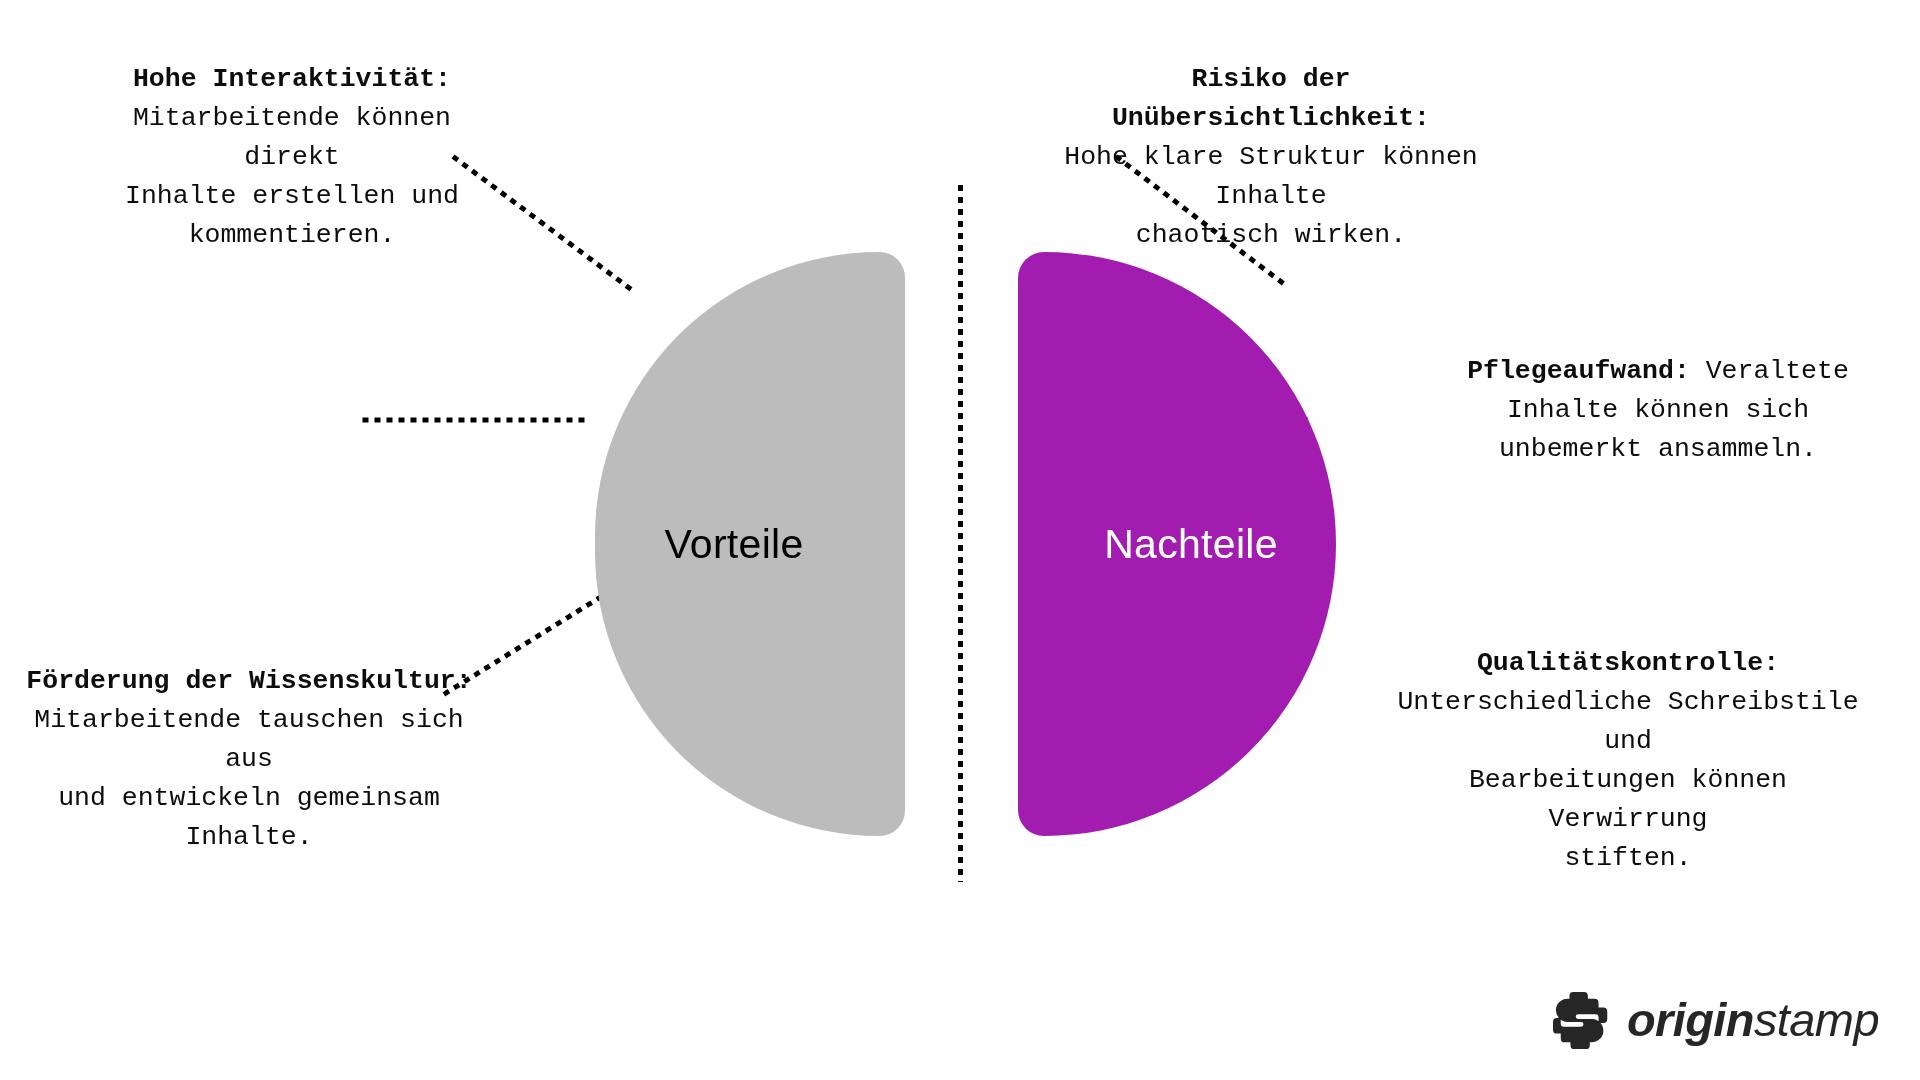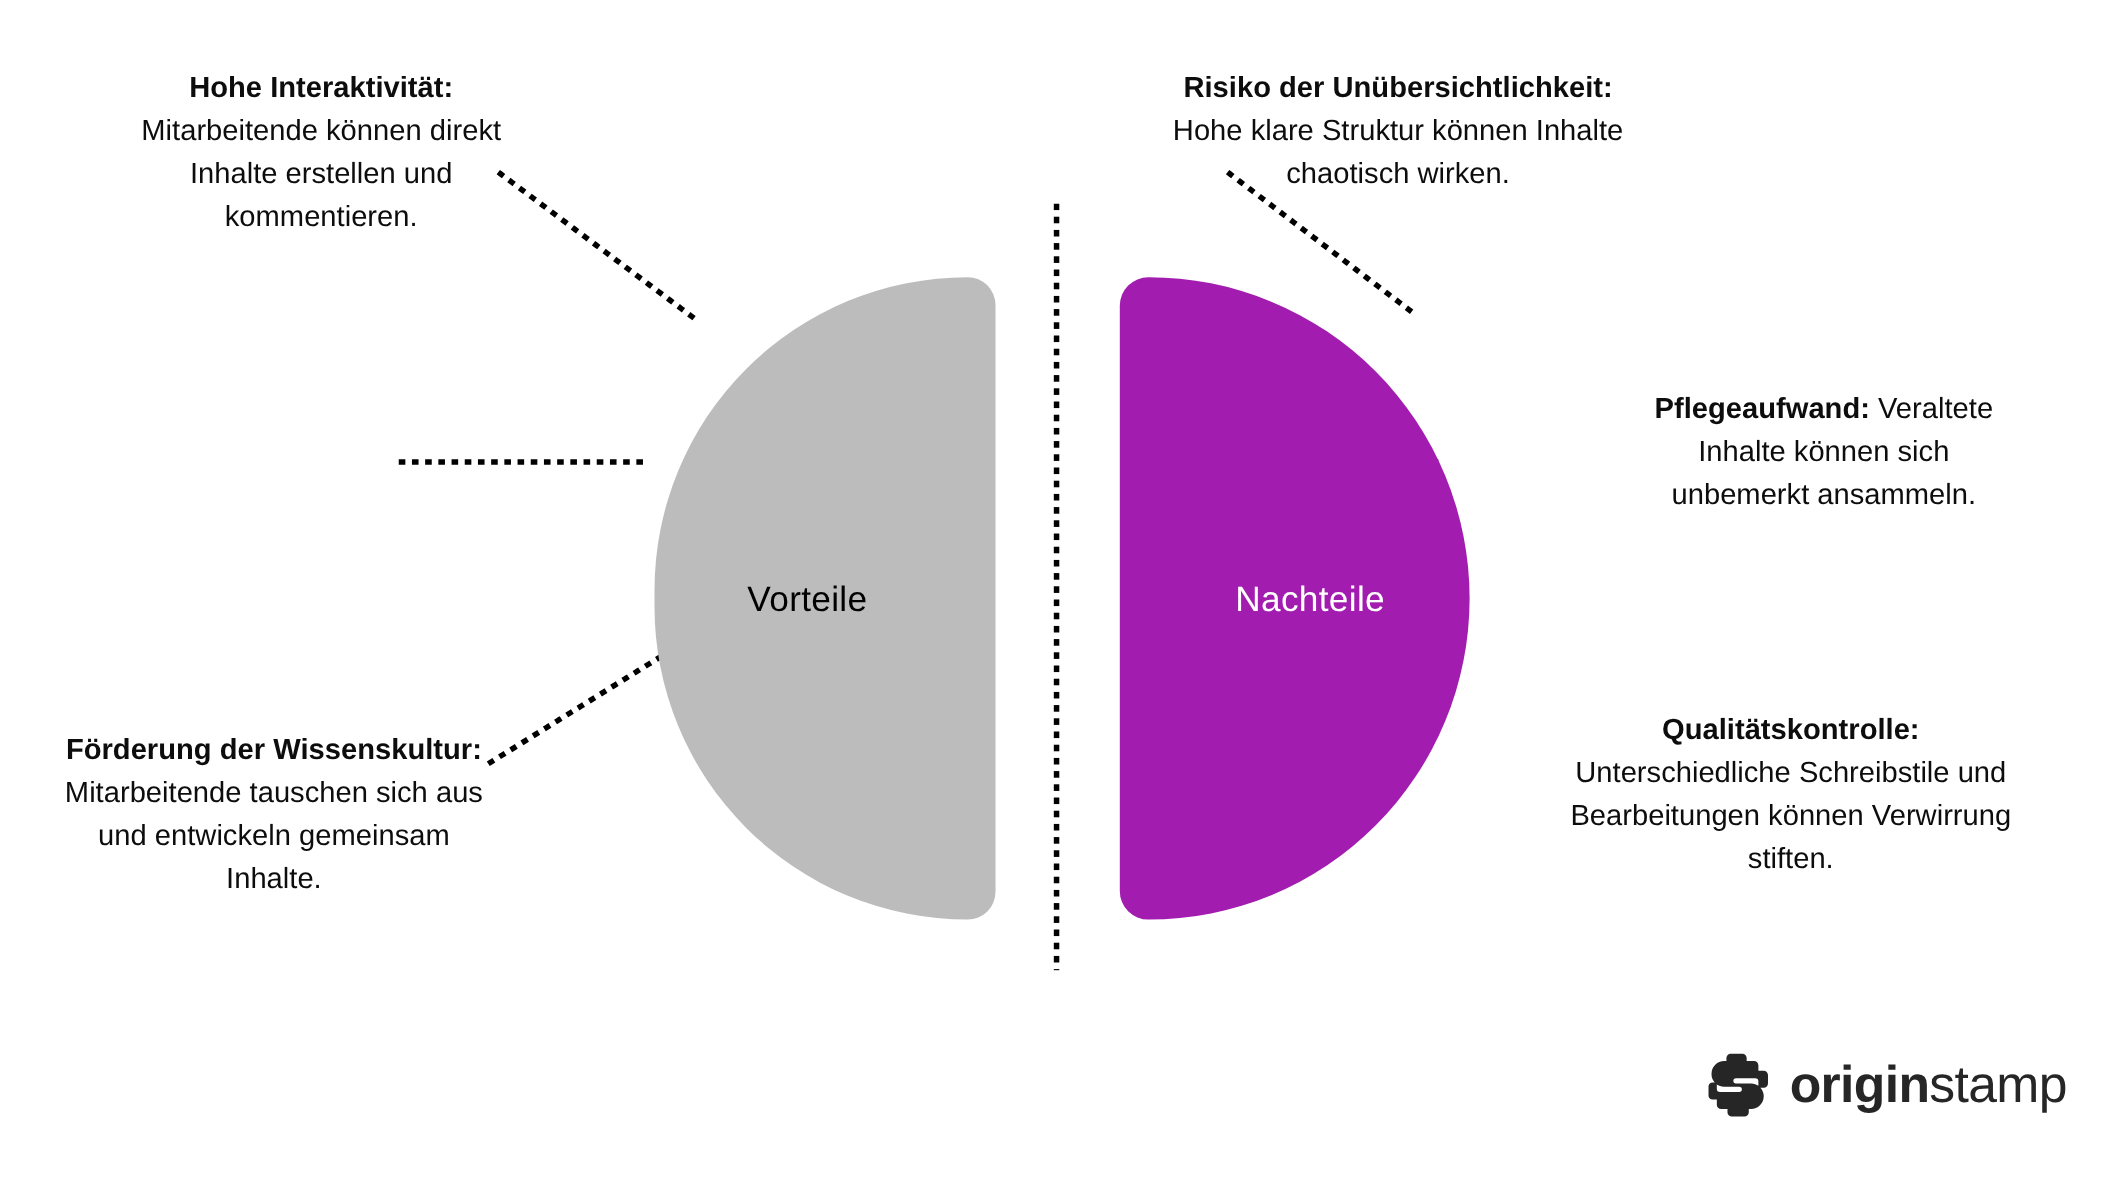--- a/index.html
+++ b/index.html
@@ -40,21 +40,21 @@
   }
   #cons-shape {
     left: 1018px;
     top: 252px;
     width: 318px;
     height: 584px;
     background: #a21caf;
     border-radius: 26px 292px 292px 26px;
   }
   .shape-label {
-    font-size: 32px;
+    font-size: 41px;
     font-weight: 400;
     letter-spacing: 0.3px;
     white-space: nowrap;
   }
   #pros-label { color: #000000; transform: translateX(-16px); }
   #cons-label { color: #ffffff; transform: translateX(14px); }
 
   
   #divider {
     position: absolute;
@@ -68,40 +68,41 @@
   }
 
   
   .txt {
     position: absolute;
     font-size: 26.5px;
     line-height: 39px;
     color: #0d0d0d;
   }
   .txt b { font-weight: 700; }
-  .center { text-align: center; }
+  .center { text-align: center; font-family: Liberation Mono, monospace; }
 
   #b-interaktivitaet { left: 78px;   top: 60px;  width: 428px; }
   #b-flexibilitaet   { left: 36px;   top: 344px; width: 400px; }
   #b-foerderung      { left: 24px;   top: 662px; width: 450px; text-align: center; }
   #b-risiko          { left: 1036px; top: 60px;  width: 470px; text-align: center; }
   #b-pflege          { left: 1460px; top: 352px; width: 396px; }
   #b-qualitaet       { left: 1388px; top: 644px; width: 480px; }
 
   
   .conn { position: absolute; pointer-events: none; }
 
   
   #logo {
     position: absolute;
     left: 1553px;
-    top: 954px;
+    top: 988px;
     display: flex;
     align-items: center;
     gap: 12px;
+    font-style: italic;
   }
   #logo-mark { width: 62px; height: 62px; display: block; }
   #logo-word {
     font-size: 47px;
     letter-spacing: -0.6px;
     color: #262626;
     white-space: nowrap;
     line-height: 1;
   }
   #logo-word .w1 { font-weight: 700; }

